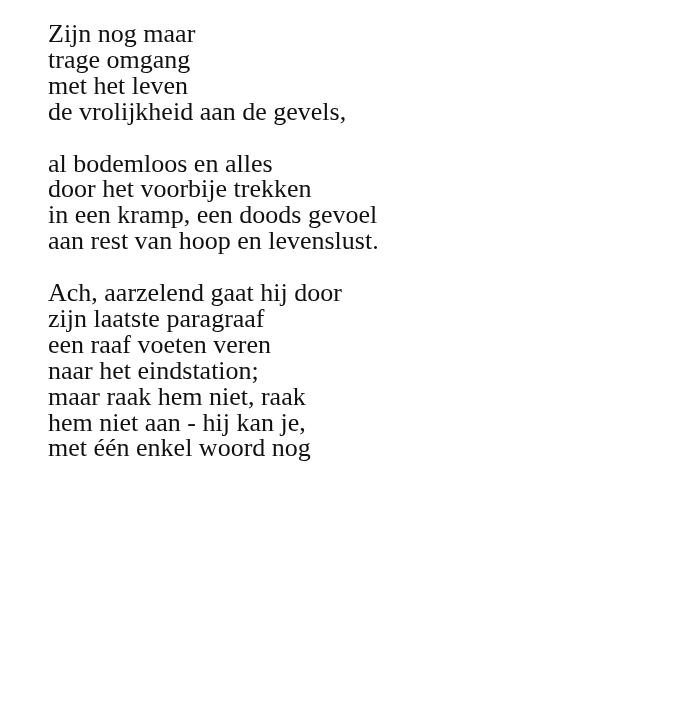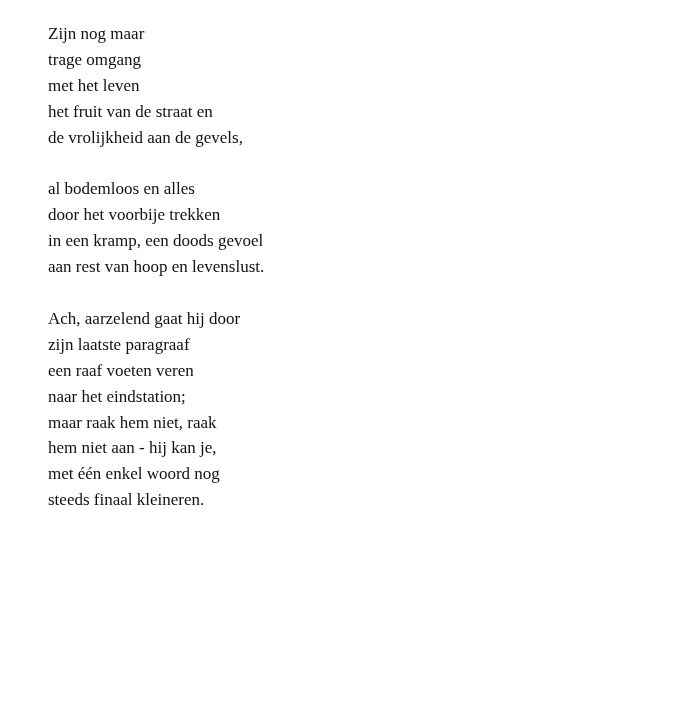--- a/index.html
+++ b/index.html
@@ -1,40 +1,38 @@
 <!DOCTYPE html>
 <html><head>
 <meta charset="utf-8">
 <style>
   html, body { margin:0; padding:0; background:#ffffff; }
   body { width:700px; height:722px; overflow:hidden; position:relative; }
-  .poem { position:absolute; left:48px; top:21px; font-family:"Liberation Serif", "DejaVu Serif", serif; font-size:17px; line-height:25.9px; color:#111111; }
+  .poem { position:absolute; left:48px; top:21px; font-family:"Liberation Serif", "DejaVu Serif", serif; font-size:26px; line-height:25.9px; color:#111111; }
   .stanza { margin:0 0 25.9px 0; }
   .line { display:block; white-space:nowrap; }
 </style>
 </head>
 <body>
 
 <div class="poem">
   <div class="stanza">
     <span class="line">Zijn nog maar</span>
     <span class="line">trage omgang</span>
     <span class="line">met het leven</span>
-    <span class="line">het fruit van de straat en</span>
     <span class="line">de vrolijkheid aan de gevels,</span>
   </div>
   <div class="stanza">
     <span class="line">al bodemloos en alles</span>
     <span class="line">door het voorbije trekken</span>
     <span class="line">in een kramp, een doods gevoel</span>
     <span class="line">aan rest van hoop en levenslust.</span>
   </div>
   <div class="stanza">
     <span class="line">Ach, aarzelend gaat hij door</span>
     <span class="line">zijn laatste paragraaf</span>
     <span class="line">een raaf voeten veren</span>
     <span class="line">naar het eindstation;</span>
     <span class="line">maar raak hem niet, raak</span>
     <span class="line">hem niet aan - hij kan je,</span>
     <span class="line">met één enkel woord nog</span>
-    <span class="line">steeds finaal kleineren.</span>
   </div>
 </div>
 
 </body></html>

